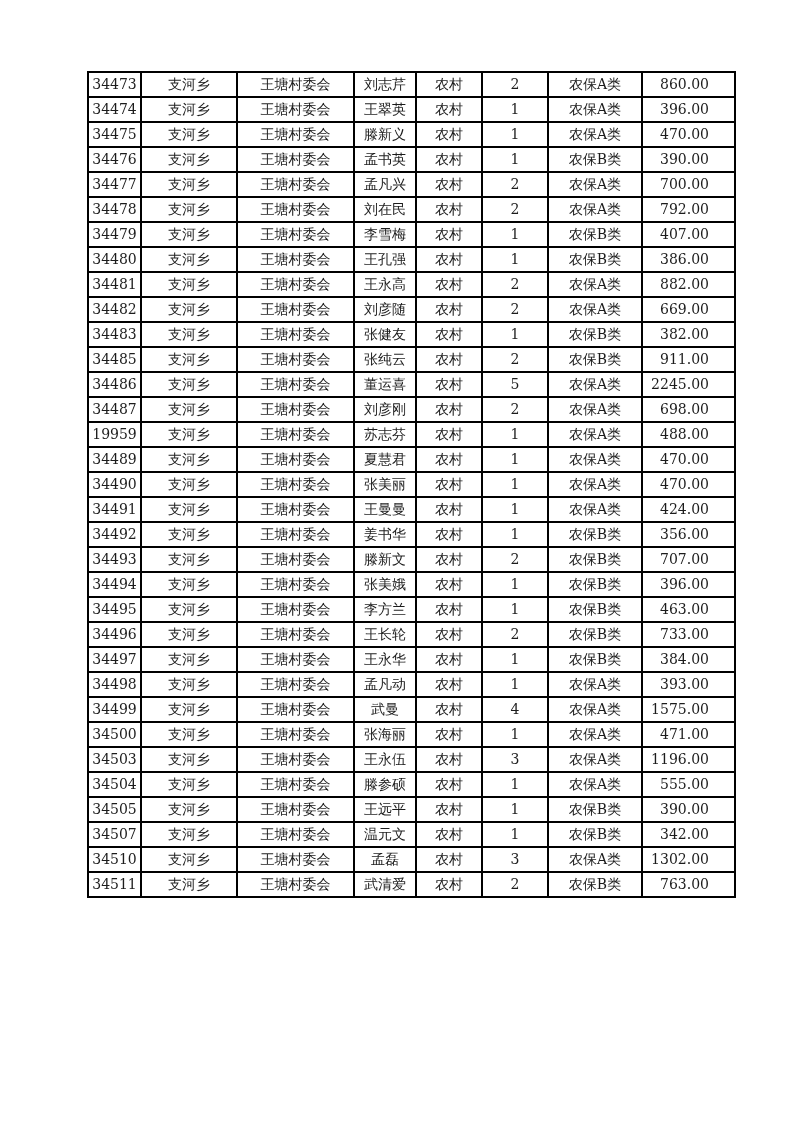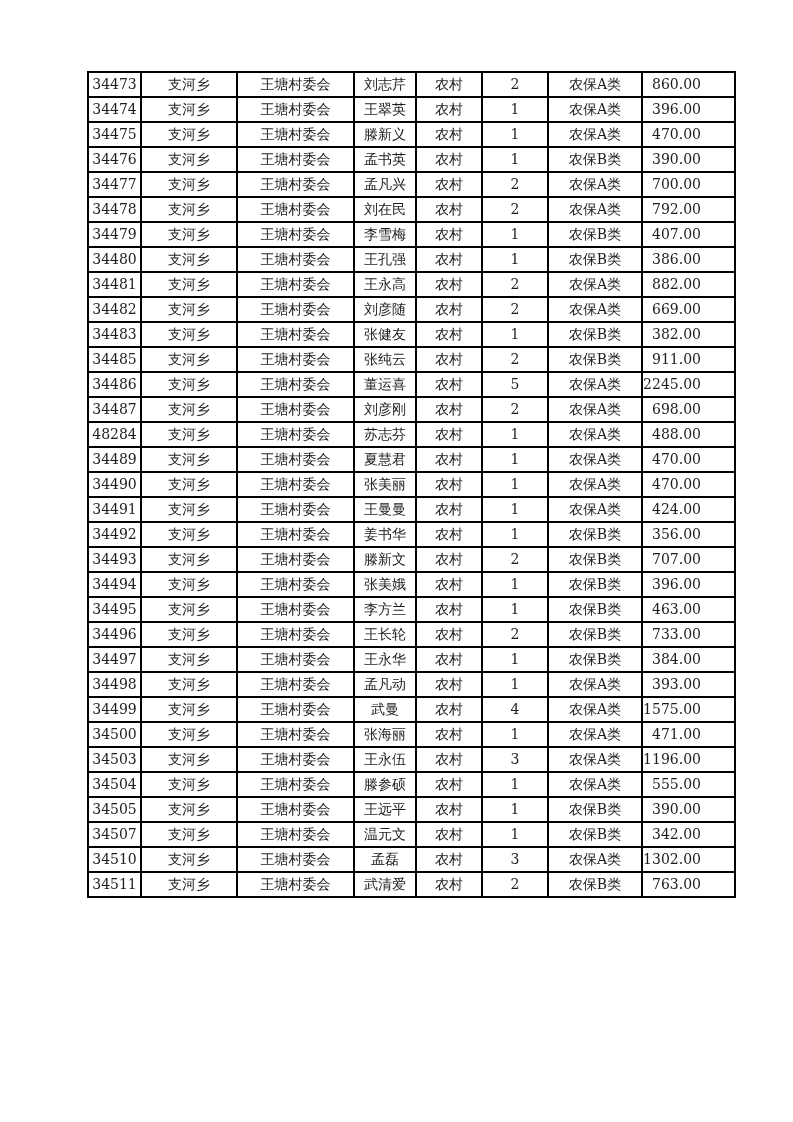--- a/index.html
+++ b/index.html
@@ -40,21 +40,21 @@
   col.c0 { width: 53px; }
   col.c1 { width: 96px; }
   col.c2 { width: 117px; }
   col.c3 { width: 62px; }
   col.c4 { width: 66px; }
   col.c5 { width: 66px; }
   col.c6 { width: 94px; }
   col.c7 { width: 93px; }
   table.roster td.amount {
     text-align: right;
-    padding-right: 33px;
+    padding-right: 25px;
   }
 </style>
 </head>
 <body>
 
 <div class="page">
   <table class="roster">
     <colgroup>
       <col class="c0">
         <col class="c1">
@@ -200,21 +200,21 @@
           <td>34487</td>
           <td>支河乡</td>
           <td>王塘村委会</td>
           <td>刘彦刚</td>
           <td>农村</td>
           <td>2</td>
           <td>农保A类</td>
           <td class="amount">698.00</td>
         </tr>
         <tr>
-          <td>48284</td>
+          <td>19959</td>
           <td>支河乡</td>
           <td>王塘村委会</td>
           <td>苏志芬</td>
           <td>农村</td>
           <td>1</td>
           <td>农保A类</td>
           <td class="amount">488.00</td>
         </tr>
         <tr>
           <td>34489</td>

